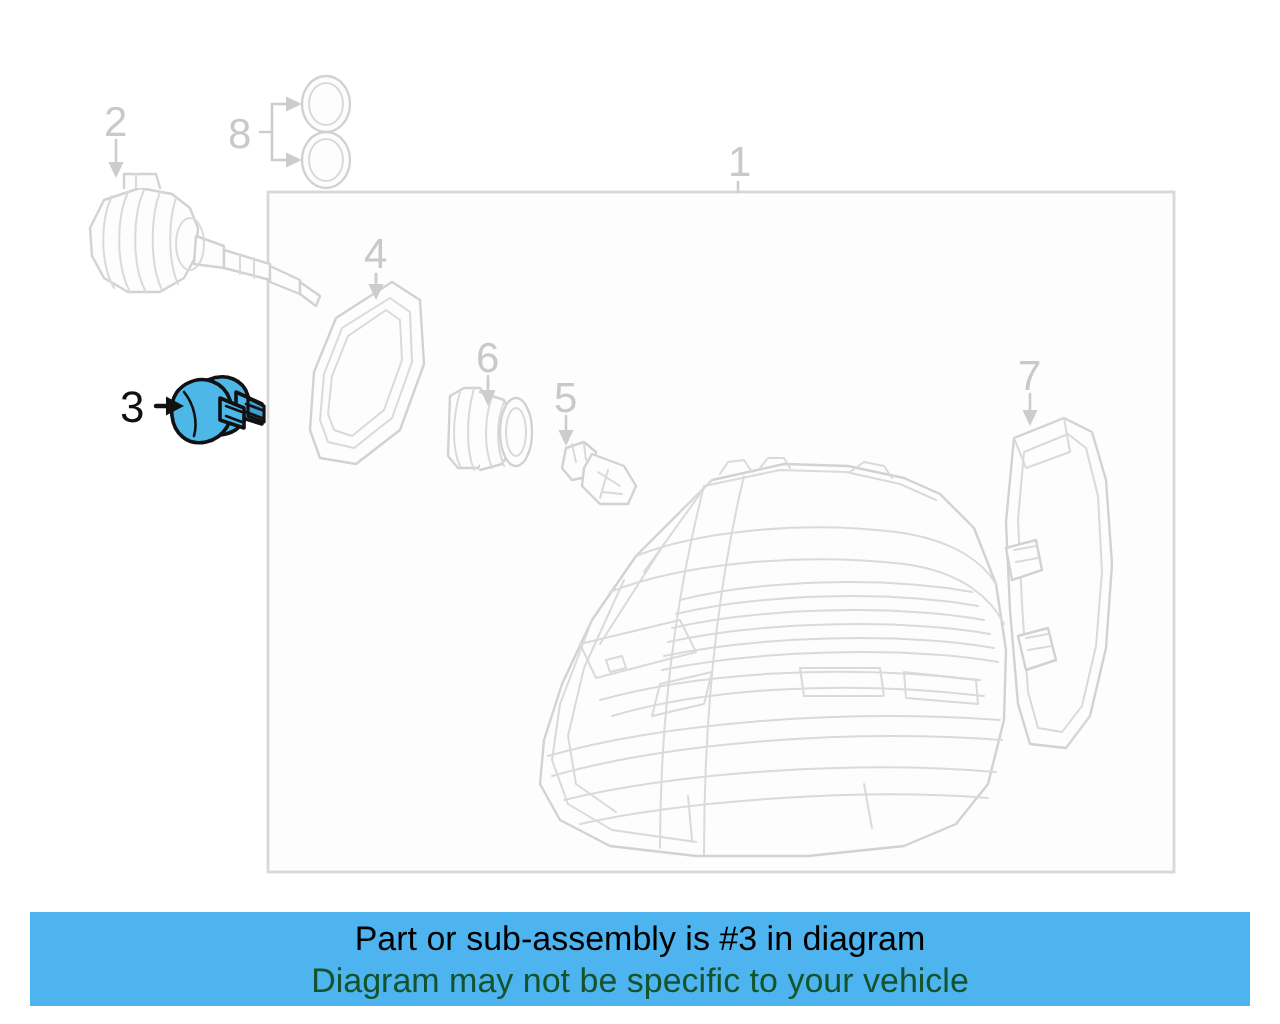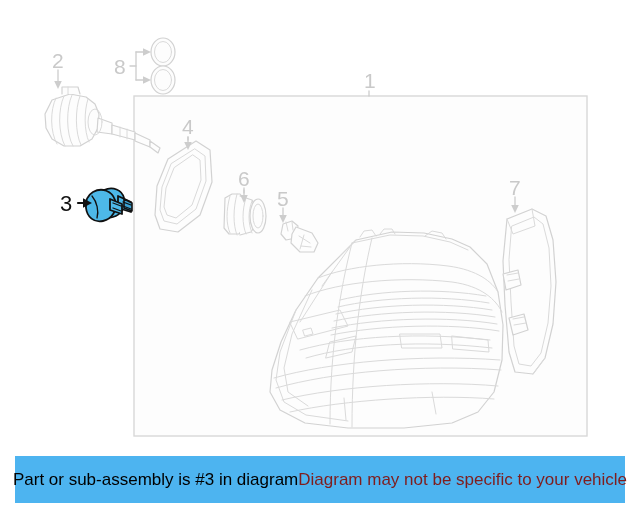--- a/index.html
+++ b/index.html
@@ -33,21 +33,21 @@
 
   
   #disclaimer-banner {
     position: absolute;
     left: 15px;
     top: 456px;
     width: 610px;
     height: 47px;
     background: #4db4f0;
     display: flex;
-    flex-direction: row;
+    flex-direction: column;
     align-items: center;
     justify-content: center;
     box-sizing: border-box;
   }
   #disclaimer-banner .line {
     color: #000000;
     font-family: "Liberation Sans", sans-serif;
     font-size: 17px;
     line-height: 21px;
     white-space: nowrap;
@@ -266,16 +266,16 @@
     <text class="num" x="182" y="134" style="fill: rgb(201, 201, 201);">4</text>
     <text class="num" x="277" y="206" style="fill: rgb(201, 201, 201);">5</text>
     <text class="num" x="238" y="186" style="fill: rgb(201, 201, 201);">6</text>
     <text class="num" x="509" y="195" style="fill: rgb(201, 201, 201);">7</text>
     <text class="num" x="114" y="74" style="fill: rgb(201, 201, 201);">8</text>
     <text class="hnum" x="60" y="211" style="fill: rgb(17, 17, 17);">3</text>
   </svg>
 
   <div id="disclaimer-banner" style="background: rgb(77, 180, 240);">
     <div class="line" style="color: rgb(0, 0, 0);">Part or sub-assembly is #3 in diagram</div>
-    <div class="line" style="color: #7f1d1d;">Diagram may not be specific to your vehicle</div>
+    <div class="line" style="color: #14532d;">Diagram may not be specific to your vehicle</div>
   </div>
 
 </div>
 
 </body></html>

